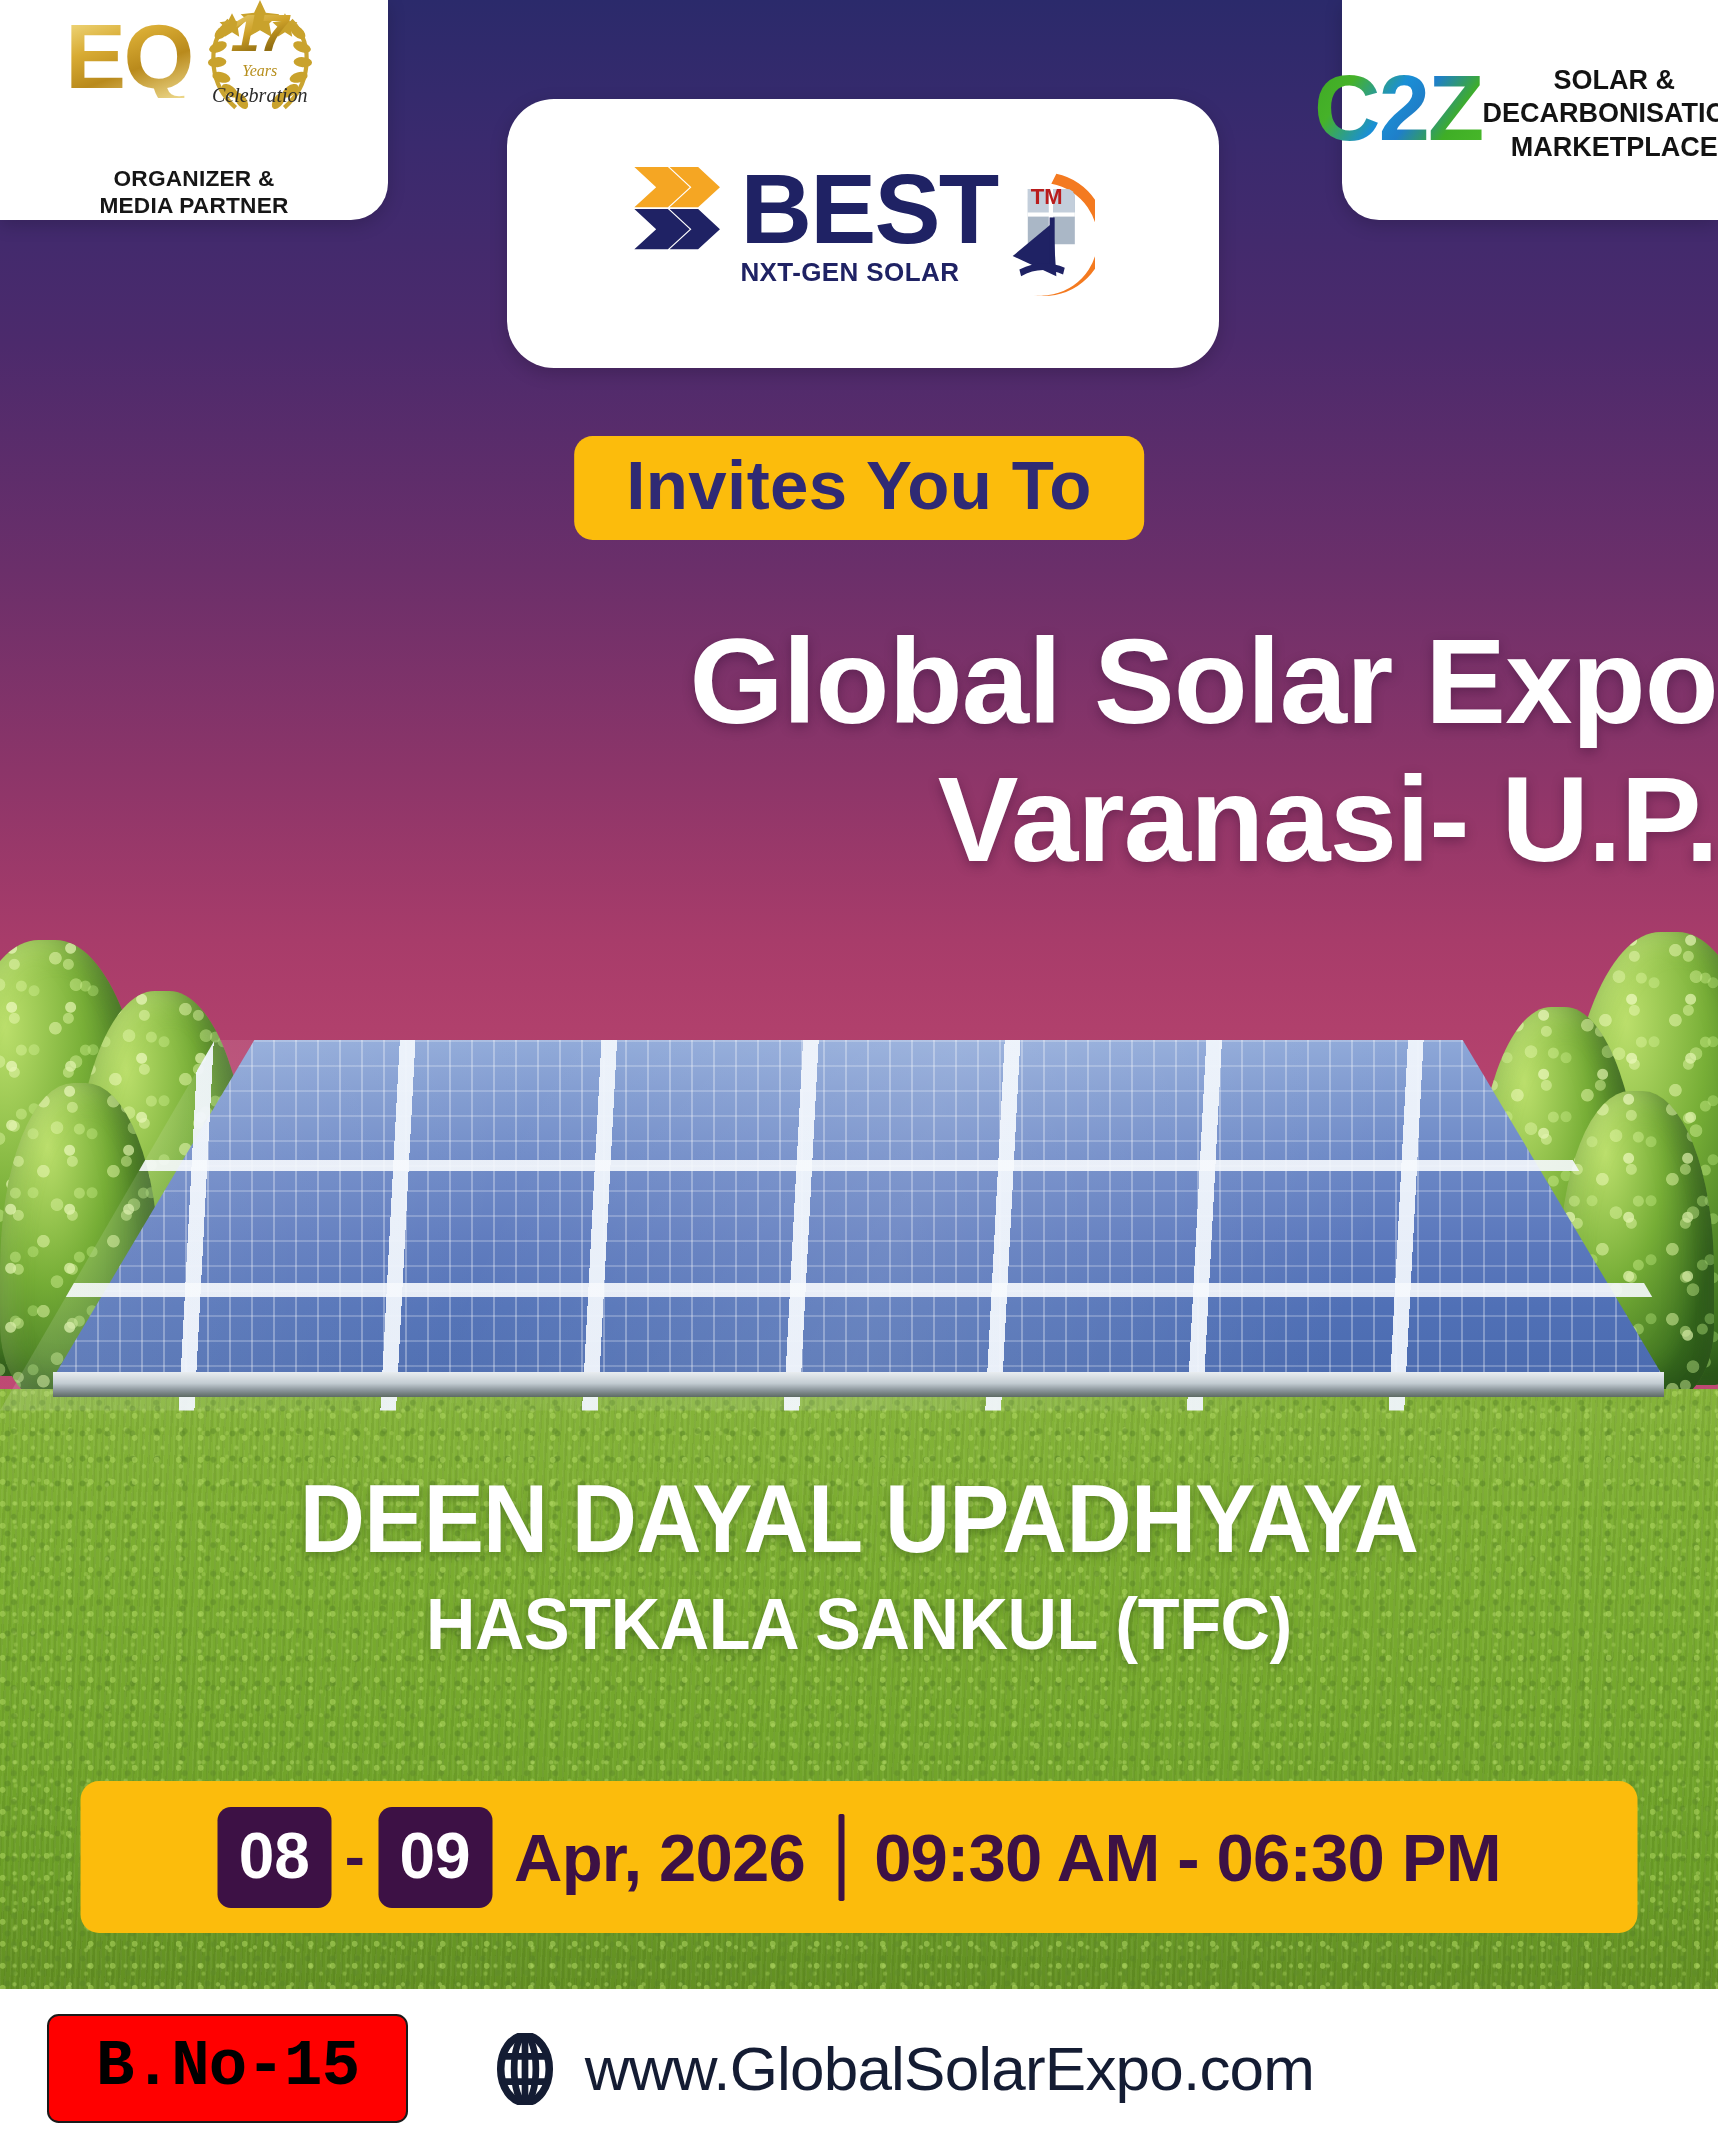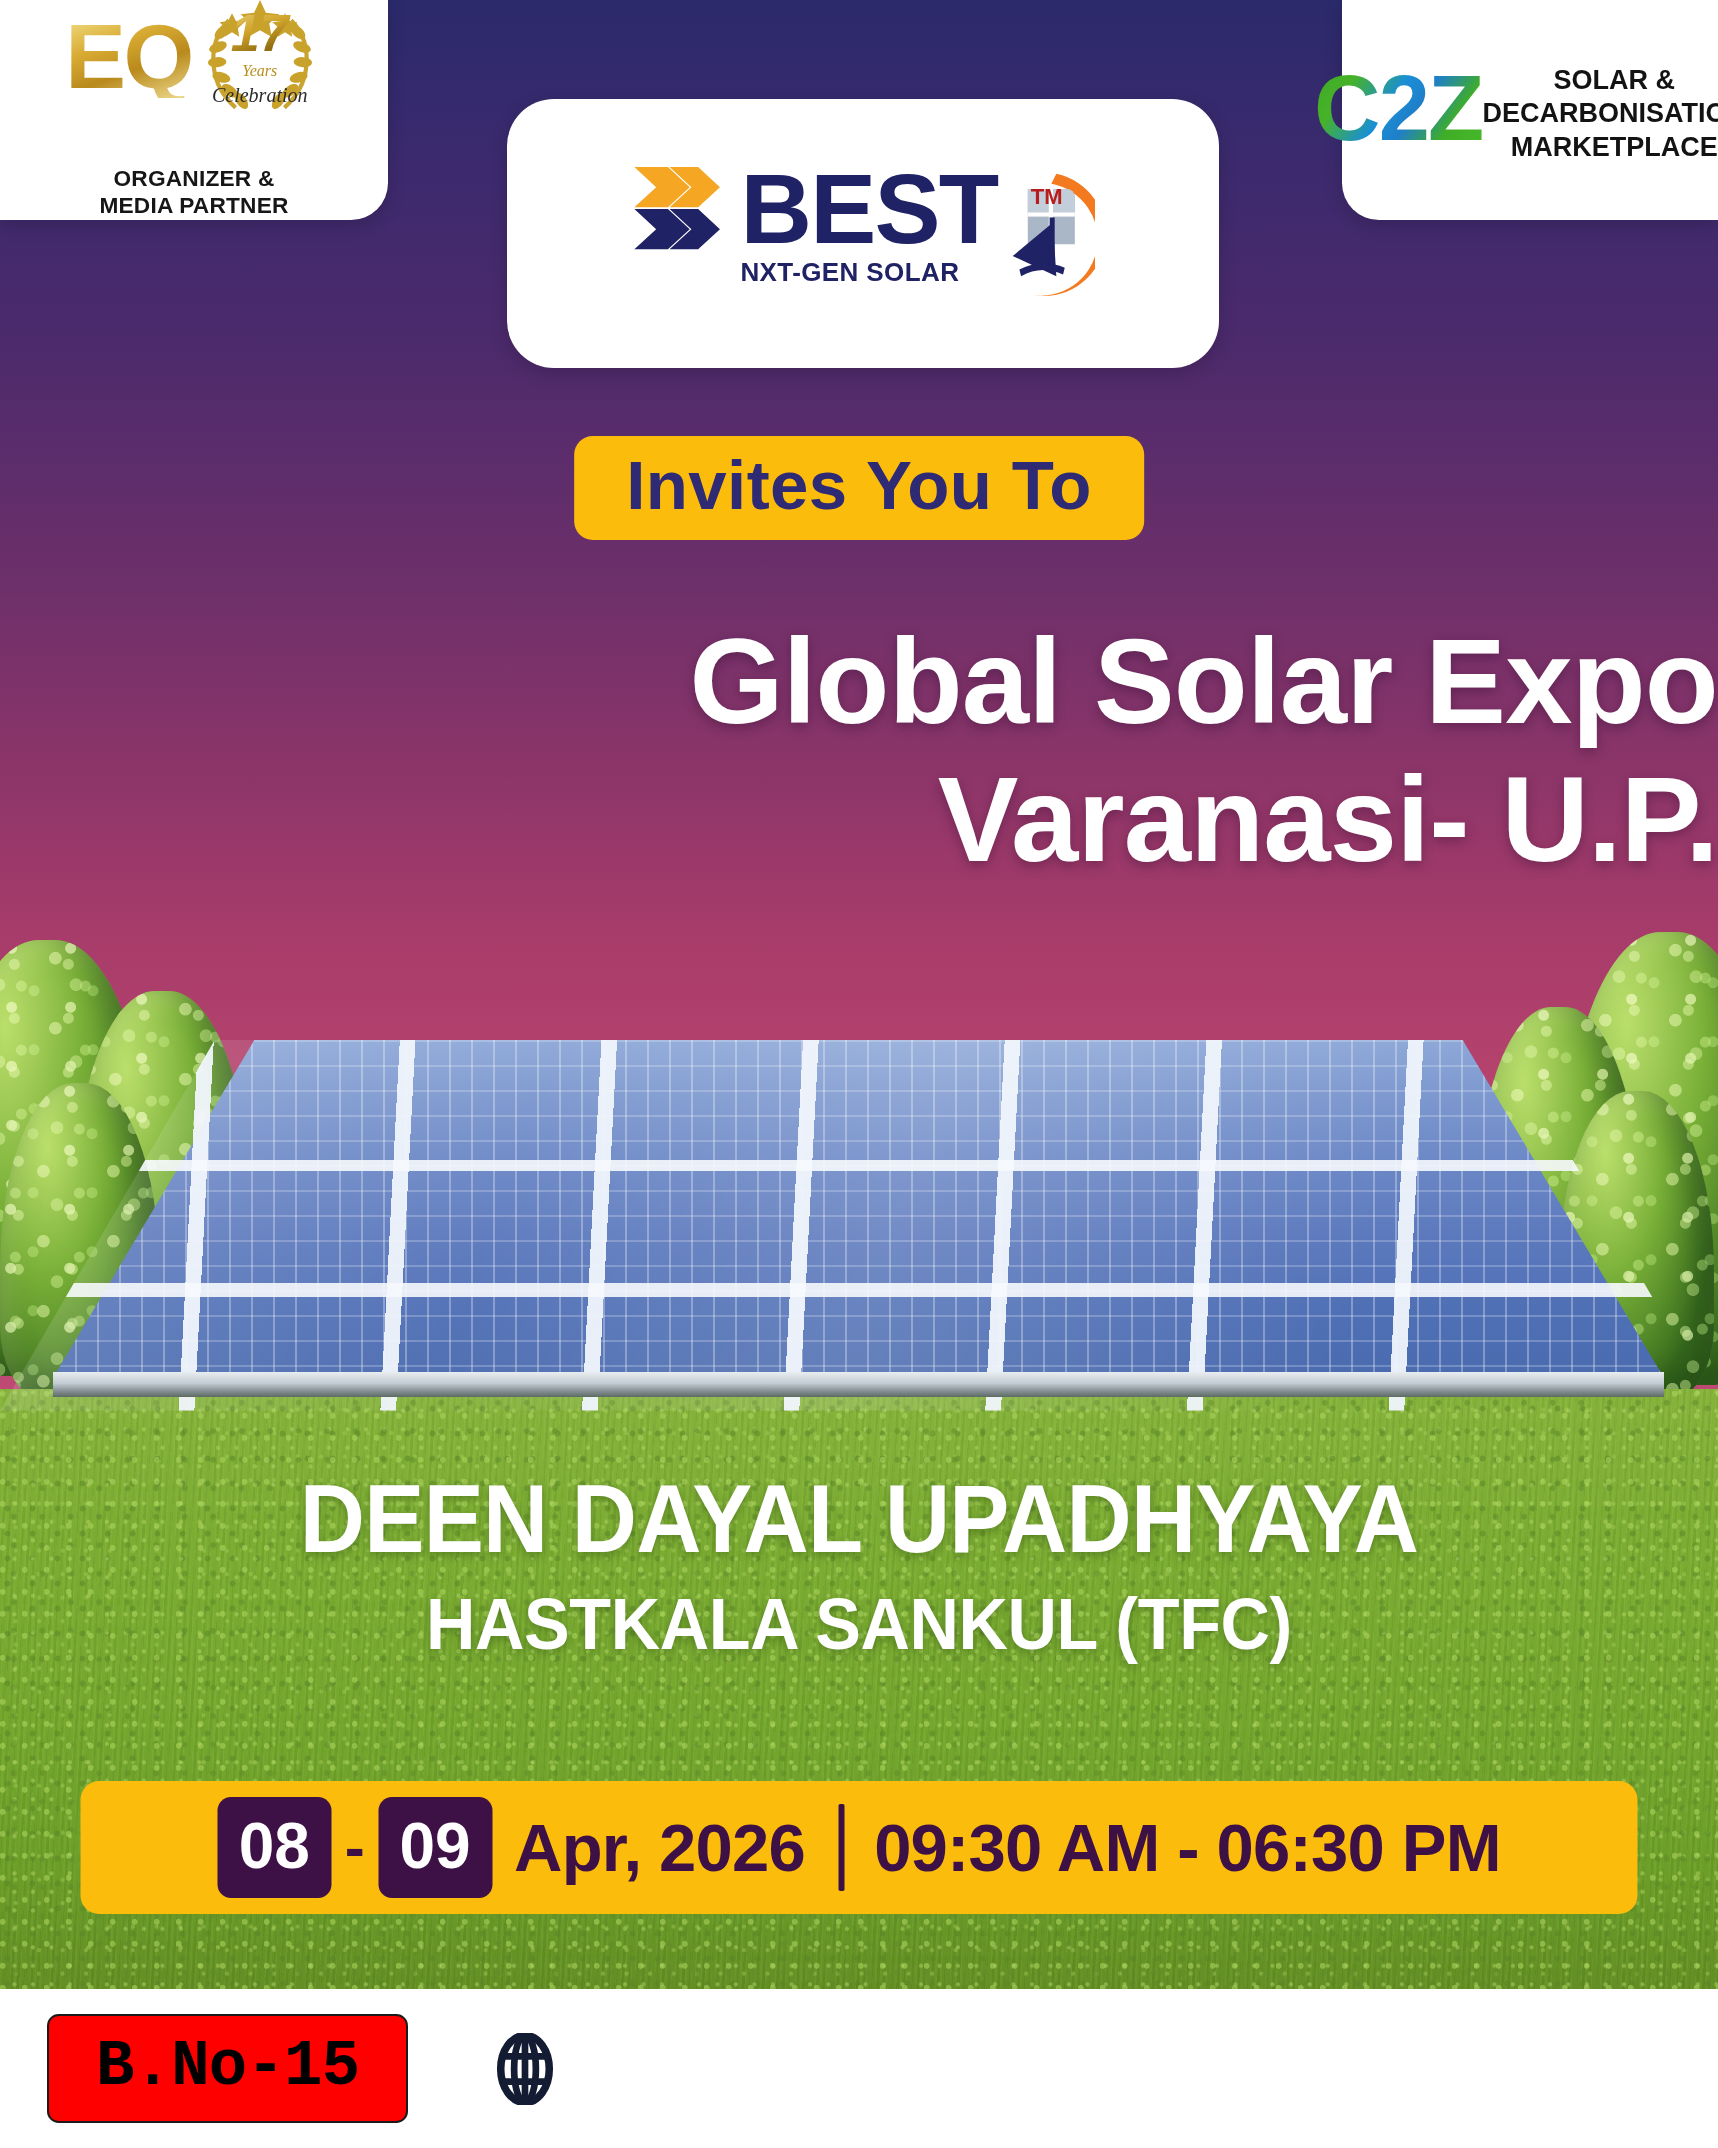--- a/index.html
+++ b/index.html
@@ -353,21 +353,21 @@
     transform: scaleX(.95);
   }
 
   
   .date-banner {
     position: absolute;
     left: 50%;
     transform: translateX(-50%);
     top: 1781px;
     width: 1557px;
-    height: 133px;
+    height: 152px;
     background: #fcbc0c;
     border-radius: 18.5px;
     display: flex;
     align-items: center;
     justify-content: center;
     gap: 0;
     color: #3d1145;
     font-family: "Liberation Sans", sans-serif;
   }
   .day-chip {
@@ -594,17 +594,18 @@
     <div class="site">
       <span class="globe">
         <svg viewBox="0 0 86 86">
           <ellipse cx="43" cy="43" rx="29" ry="40" fill="none" stroke="#141c33" stroke-width="9"></ellipse>
           <ellipse cx="43" cy="43" rx="13" ry="40" fill="none" stroke="#141c33" stroke-width="8"></ellipse>
           <line x1="43" y1="3" x2="43" y2="83" stroke="#141c33" stroke-width="8"></line>
           <line x1="15" y1="28" x2="71" y2="28" stroke="#141c33" stroke-width="8"></line>
           <line x1="15" y1="58" x2="71" y2="58" stroke="#141c33" stroke-width="8"></line>
         </svg>
       </span>
+      <span class="site-url">www.GlobalSolarExpo.com</span>
     </div>
   </div>
 
 </div>
 
 
 </body></html>

